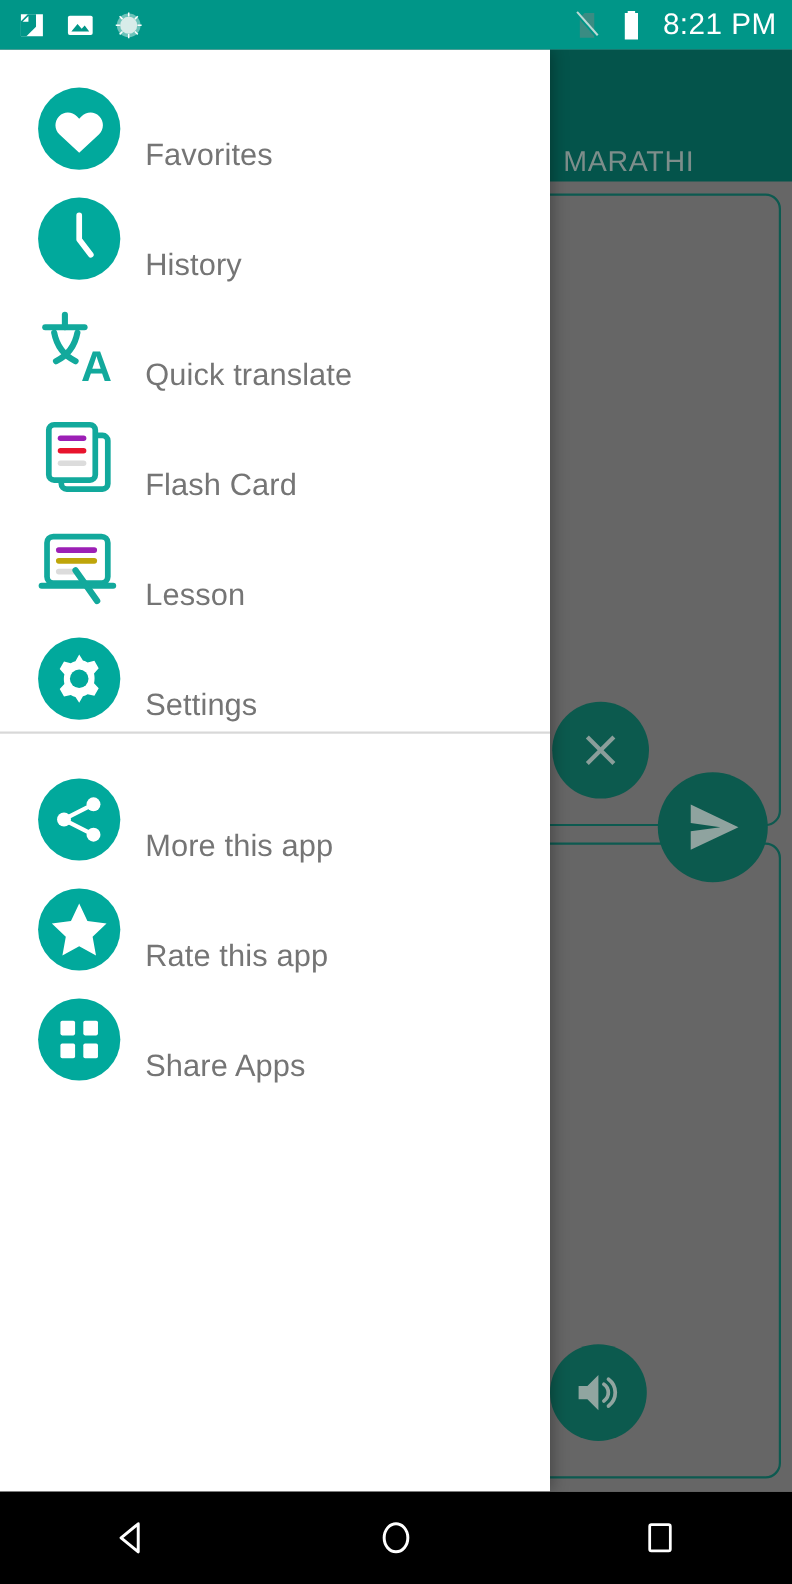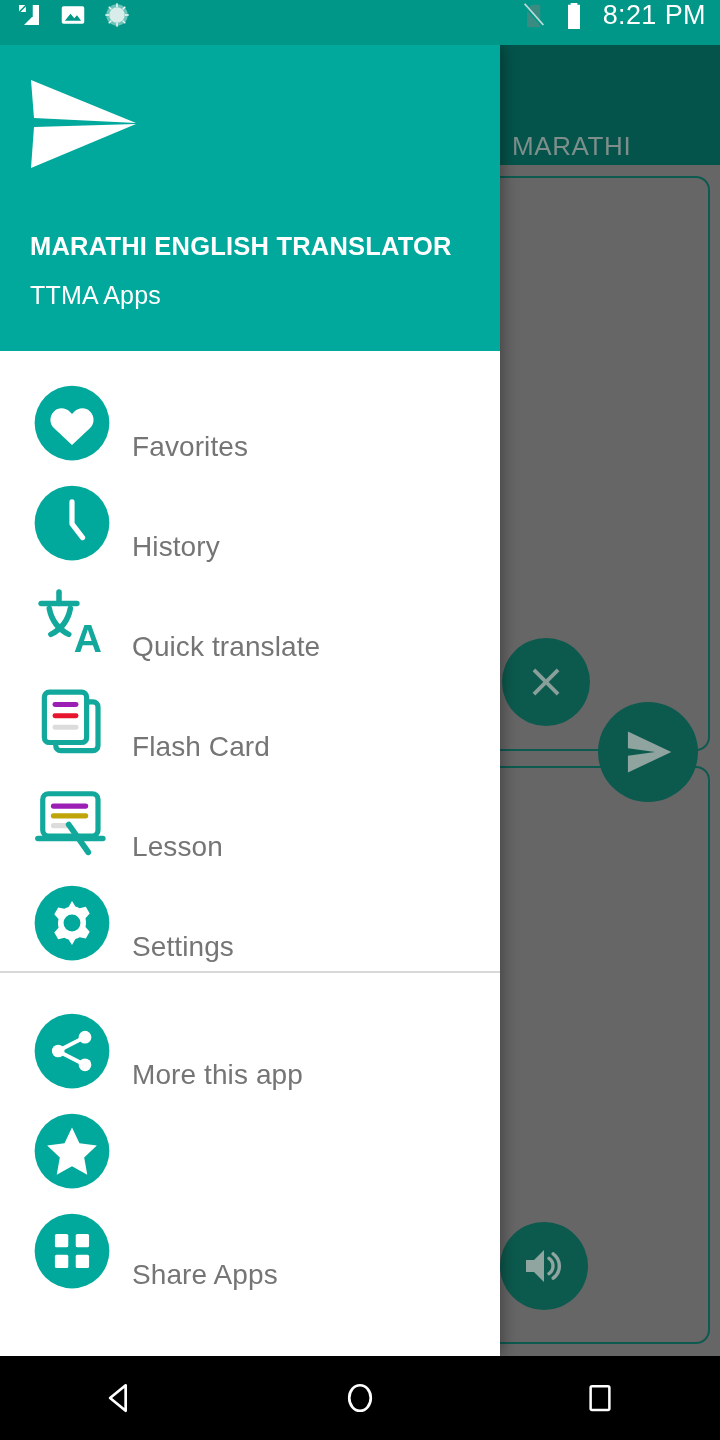--- a/index.html
+++ b/index.html
@@ -55,21 +55,21 @@
 
   #bg-fab-clear svg { width: 46px; height: 46px; }
   #bg-fab-send svg  { width: 56px; height: 56px; }
   #bg-fab-speak svg { width: 48px; height: 48px; }
 
   
   #status-bar {
     position: absolute; left: 0; top: 0;
     width: 720px; height: 45px;
     background: #009688;
-    display: flex; align-items: flex-start;
+    display: flex; align-items: center;
     padding: 0 14px;
     z-index: 40;
   }
   #status-left { display: flex; align-items: center; gap: 14px; }
   #status-right { margin-left: auto; display: flex; align-items: center; gap: 12px; }
   #status-clock {
     color: #fff; font-size: 27px; font-weight: normal;
     letter-spacing: 0.4px;
     margin-left: 4px;
   }
@@ -175,28 +175,20 @@
       <svg viewBox="0 0 24 24">
         <path d="M3 9v6h4l5 5V4L7 9H3z" fill="#90a5a0"></path>
         <path d="M14.5 8.2a4.6 4.6 0 0 1 0 7.6" stroke="#90a5a0" stroke-width="1.7" fill="none" stroke-linecap="round"></path>
         <path d="M16.6 5.9a7.6 7.6 0 0 1 0 12.2" stroke="#90a5a0" stroke-width="1.7" fill="none" stroke-linecap="round"></path>
       </svg>
     </div>
   </div>
 
   <div id="drawer">
 
-    <div id="drawer-header">
-      <svg id="drawer-logo" viewBox="0 0 112 92">
-        <path d="M3 2 L108 45 L6 40 Z" fill="#ffffff"></path>
-        <path d="M6 49 L108 46 L3 90 Z" fill="#ffffff"></path>
-      </svg>
-      <div id="drawer-title">MARATHI ENGLISH TRANSLATOR</div>
-      <div id="drawer-subtitle">TTMA Apps</div>
-    </div>
 
     <div id="drawer-list">
 
       <div class="nav-item">
         <span class="nav-icon">
           <svg width="78" height="78" viewBox="0 0 48 48">
             <circle cx="24" cy="24" r="23" fill="#01a99c"></circle>
             <path d="M24 37.5 13 27.2c-3-2.8-3-7.4-.2-10.2 2.8-2.8 7.2-2.6 10 .2l1.2 1.3 1.2-1.3c2.8-2.8 7.2-3 10-.2 2.8 2.8 2.8 7.4-.2 10.2z" fill="#ffffff"></path>
           </svg>
         </span>
@@ -287,20 +279,21 @@
         <span class="nav-label">More this app</span>
       </div>
 
       <div class="nav-item">
         <span class="nav-icon">
           <svg width="78" height="78" viewBox="0 0 48 48">
             <circle cx="24" cy="24" r="23" fill="#01a99c"></circle>
             <path d="M24 9.5 28.6 19.2 39.3 20.6 31.5 28 33.4 38.6 24 33.4 14.6 38.6 16.5 28 8.7 20.6 19.4 19.2z" fill="#ffffff"></path>
           </svg>
         </span>
+        <span class="nav-label">Rate this app</span>
       </div>
 
       <div class="nav-item">
         <span class="nav-icon">
           <svg width="78" height="78" viewBox="0 0 48 48">
             <circle cx="24" cy="24" r="23" fill="#01a99c"></circle>
             <g fill="#ffffff">
               <rect x="13.5" y="13.5" width="8.2" height="8.2" rx="1"></rect>
               <rect x="26.3" y="13.5" width="8.2" height="8.2" rx="1"></rect>
               <rect x="13.5" y="26.3" width="8.2" height="8.2" rx="1"></rect>

